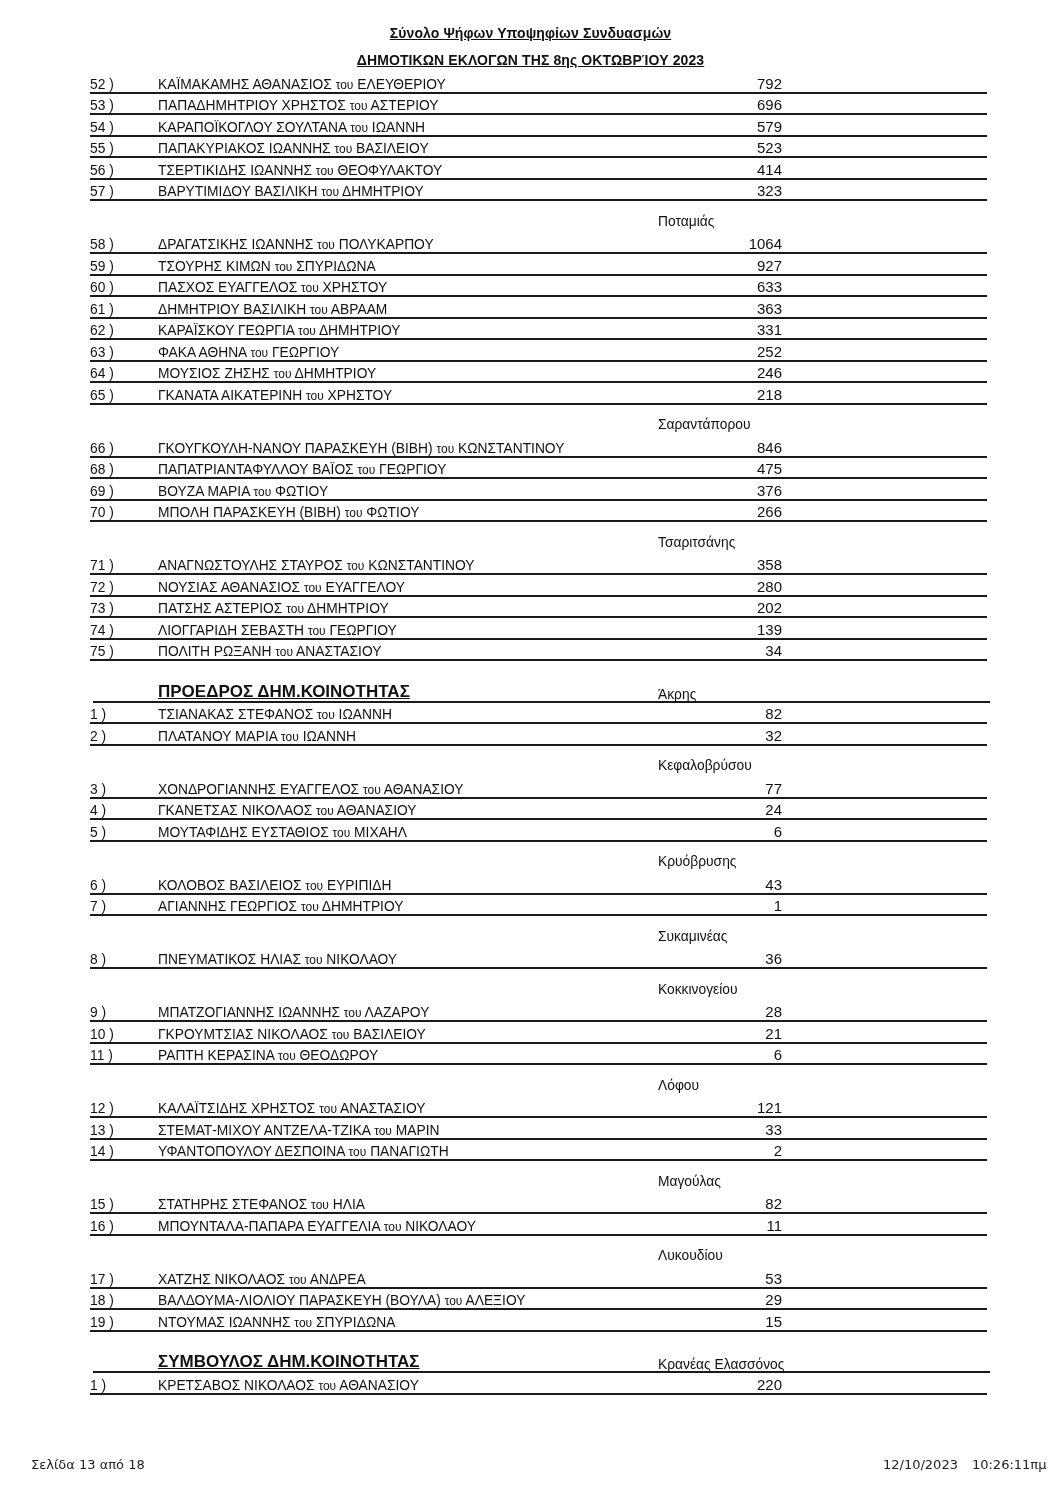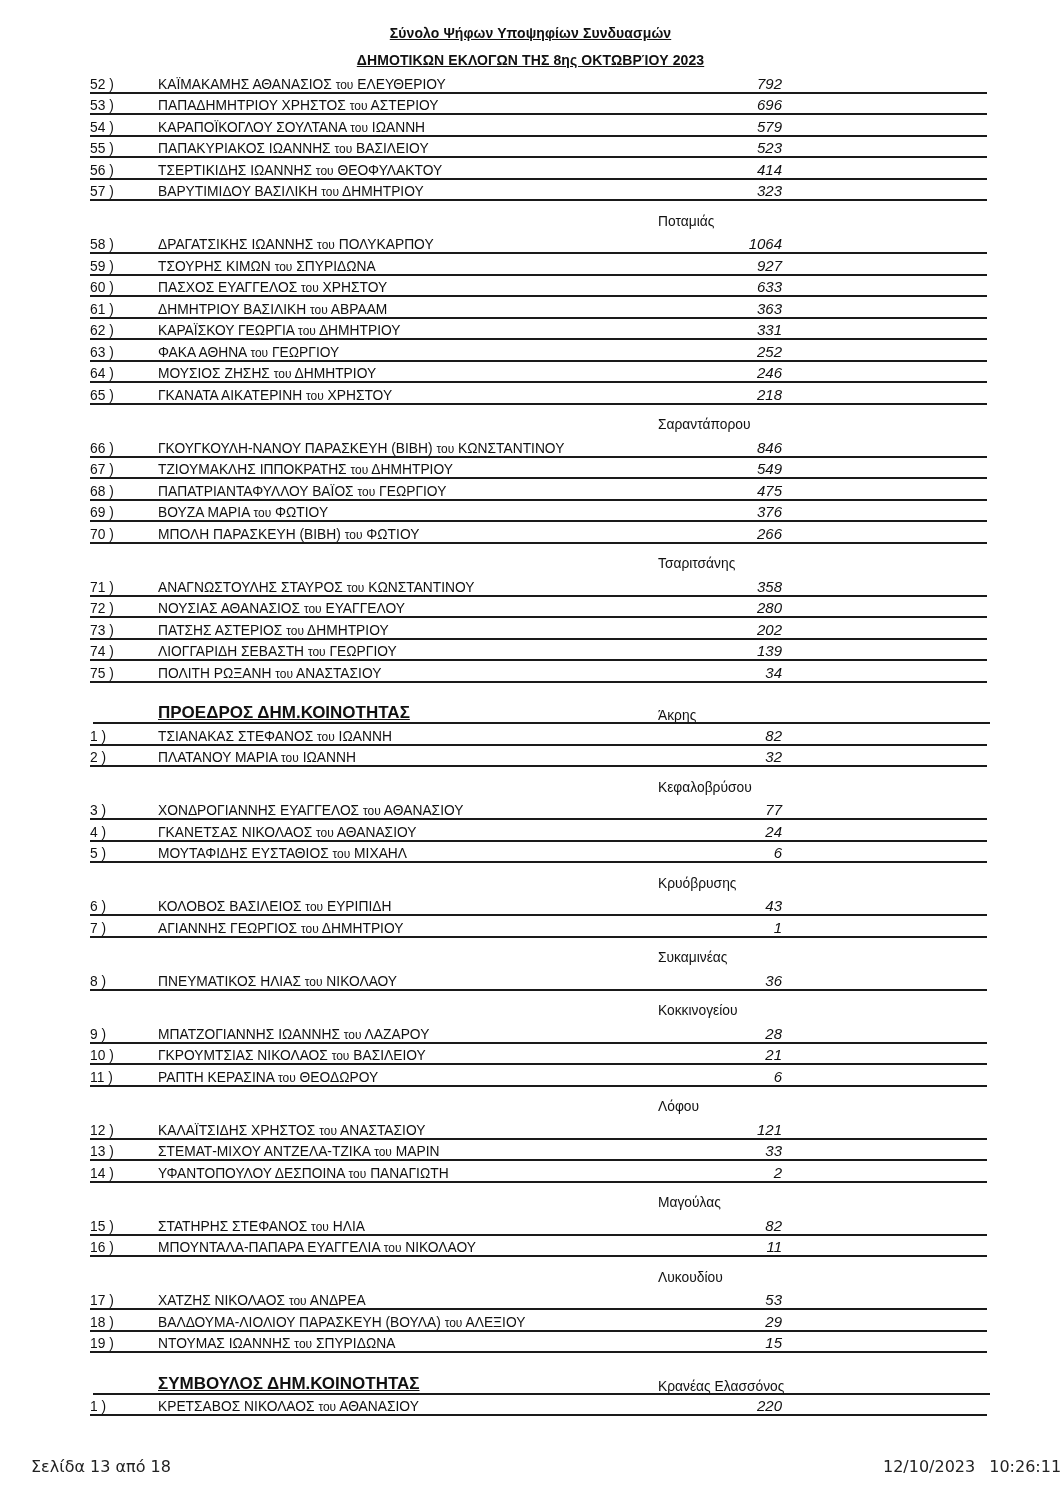--- a/index.html
+++ b/index.html
@@ -28,35 +28,34 @@
     transform: scaleX(0.92); transform-origin: left;
   }
   .name {
     position: absolute; left: 158px; bottom: 2px; font-size: 15px;
     white-space: nowrap; transform: scaleX(0.92); transform-origin: left;
   }
   .name .tou { font-size: 13px; }
   .votes {
     position: absolute; right: 78px; bottom: 2px; font-size: 15px;
     text-align: right;
-    font-style: italic;
   }
   .group {
     position: absolute; left: 658px; bottom: 4px; font-size: 15px;
     white-space: nowrap; transform: scaleX(0.92); transform-origin: left;
   }
   .hdr .group { bottom: 1px; }
   .section {
     position: absolute; left: 158px; bottom: 1px; font-size: 17px;
     font-weight: bold; text-decoration: underline; white-space: nowrap;
   }
   .gap { height: 10px; }
   .footer {
     position: absolute; top: 1457px; font-family: "DejaVu Sans", sans-serif;
-    font-size: 16px; color: #222;
+    font-size: 13px; color: #222;
   }
   .f-left { left: 31px; }
   .f-right { left: 883px; }
   .f-right span + span { margin-left: 14px; }
 </style>
 </head>
 <body>
 
 <div class="title t1">Σύνολο Ψήφων Υποψηφίων Συνδυασμών</div>
 <div class="title t2">ΔΗΜΟΤΙΚΩΝ ΕΚΛΟΓΩΝ ΤΗΣ  8ης ΟΚΤΩΒΡΊΟΥ 2023</div>
@@ -139,25 +138,20 @@
     <div class="gap"></div>
     <div class="row">
       <span class="group">Σαραντάπορου</span>
     </div>
     <div class="row line">
       <span class="num">66 )</span>
       <span class="name"><span>ΓΚΟΥΓΚΟΥΛΗ-ΝΑΝΟΥ ΠΑΡΑΣΚΕΥΗ (ΒΙΒΗ)</span> <span class="tou">του</span> <span>ΚΩΝΣΤΑΝΤΙΝΟΥ</span></span>
       <span class="votes">846</span>
     </div>
     <div class="row line">
-      <span class="num">67 )</span>
-      <span class="name"><span>ΤΖΙΟΥΜΑΚΛΗΣ ΙΠΠΟΚΡΑΤΗΣ</span> <span class="tou">του</span> <span>ΔΗΜΗΤΡΙΟΥ</span></span>
-      <span class="votes">549</span>
-    </div>
-    <div class="row line">
       <span class="num">68 )</span>
       <span class="name"><span>ΠΑΠΑΤΡΙΑΝΤΑΦΥΛΛΟΥ ΒΑΪΟΣ</span> <span class="tou">του</span> <span>ΓΕΩΡΓΙΟΥ</span></span>
       <span class="votes">475</span>
     </div>
     <div class="row line">
       <span class="num">69 )</span>
       <span class="name"><span>ΒΟΥΖΑ ΜΑΡΙΑ</span> <span class="tou">του</span> <span>ΦΩΤΙΟΥ</span></span>
       <span class="votes">376</span>
     </div>
     <div class="row line">

